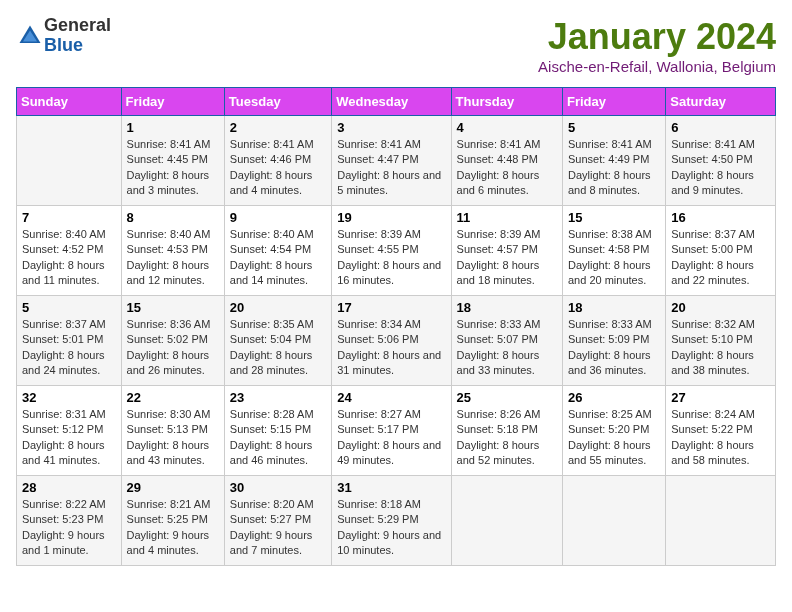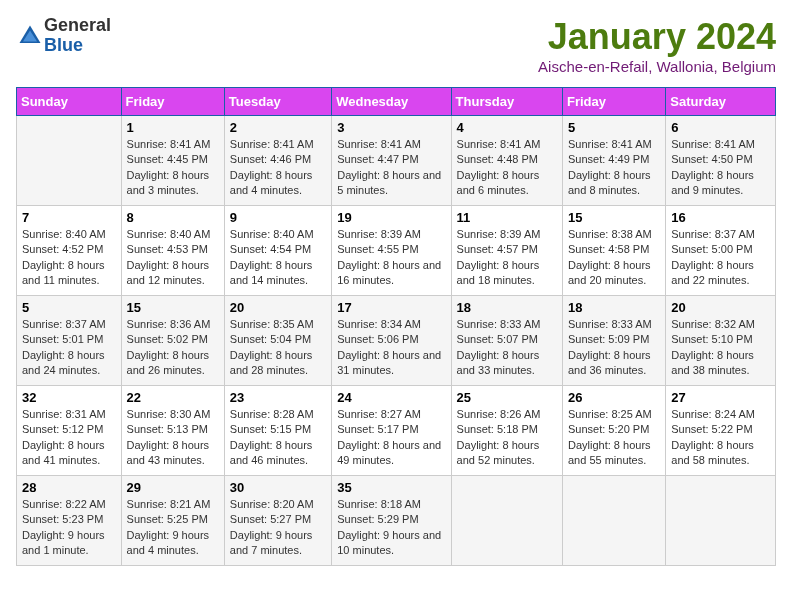--- a/index.html
+++ b/index.html
@@ -250,21 +250,21 @@
         </td>
         <td>
           <span class="day-num">29</span>
           <div class="day-info">Sunrise: 8:21 AM<br>Sunset: 5:25 PM<br>Daylight: 9 hours and 4 minutes.</div>
         </td>
         <td>
           <span class="day-num">30</span>
           <div class="day-info">Sunrise: 8:20 AM<br>Sunset: 5:27 PM<br>Daylight: 9 hours and 7 minutes.</div>
         </td>
         <td>
-          <span class="day-num">35</span>
+          <span class="day-num">31</span>
           <div class="day-info">Sunrise: 8:18 AM<br>Sunset: 5:29 PM<br>Daylight: 9 hours and 10 minutes.</div>
         </td>
         <td></td>
         <td></td>
         <td></td>
       </tr>
     </tbody>
 </table>
 
 </body></html>

